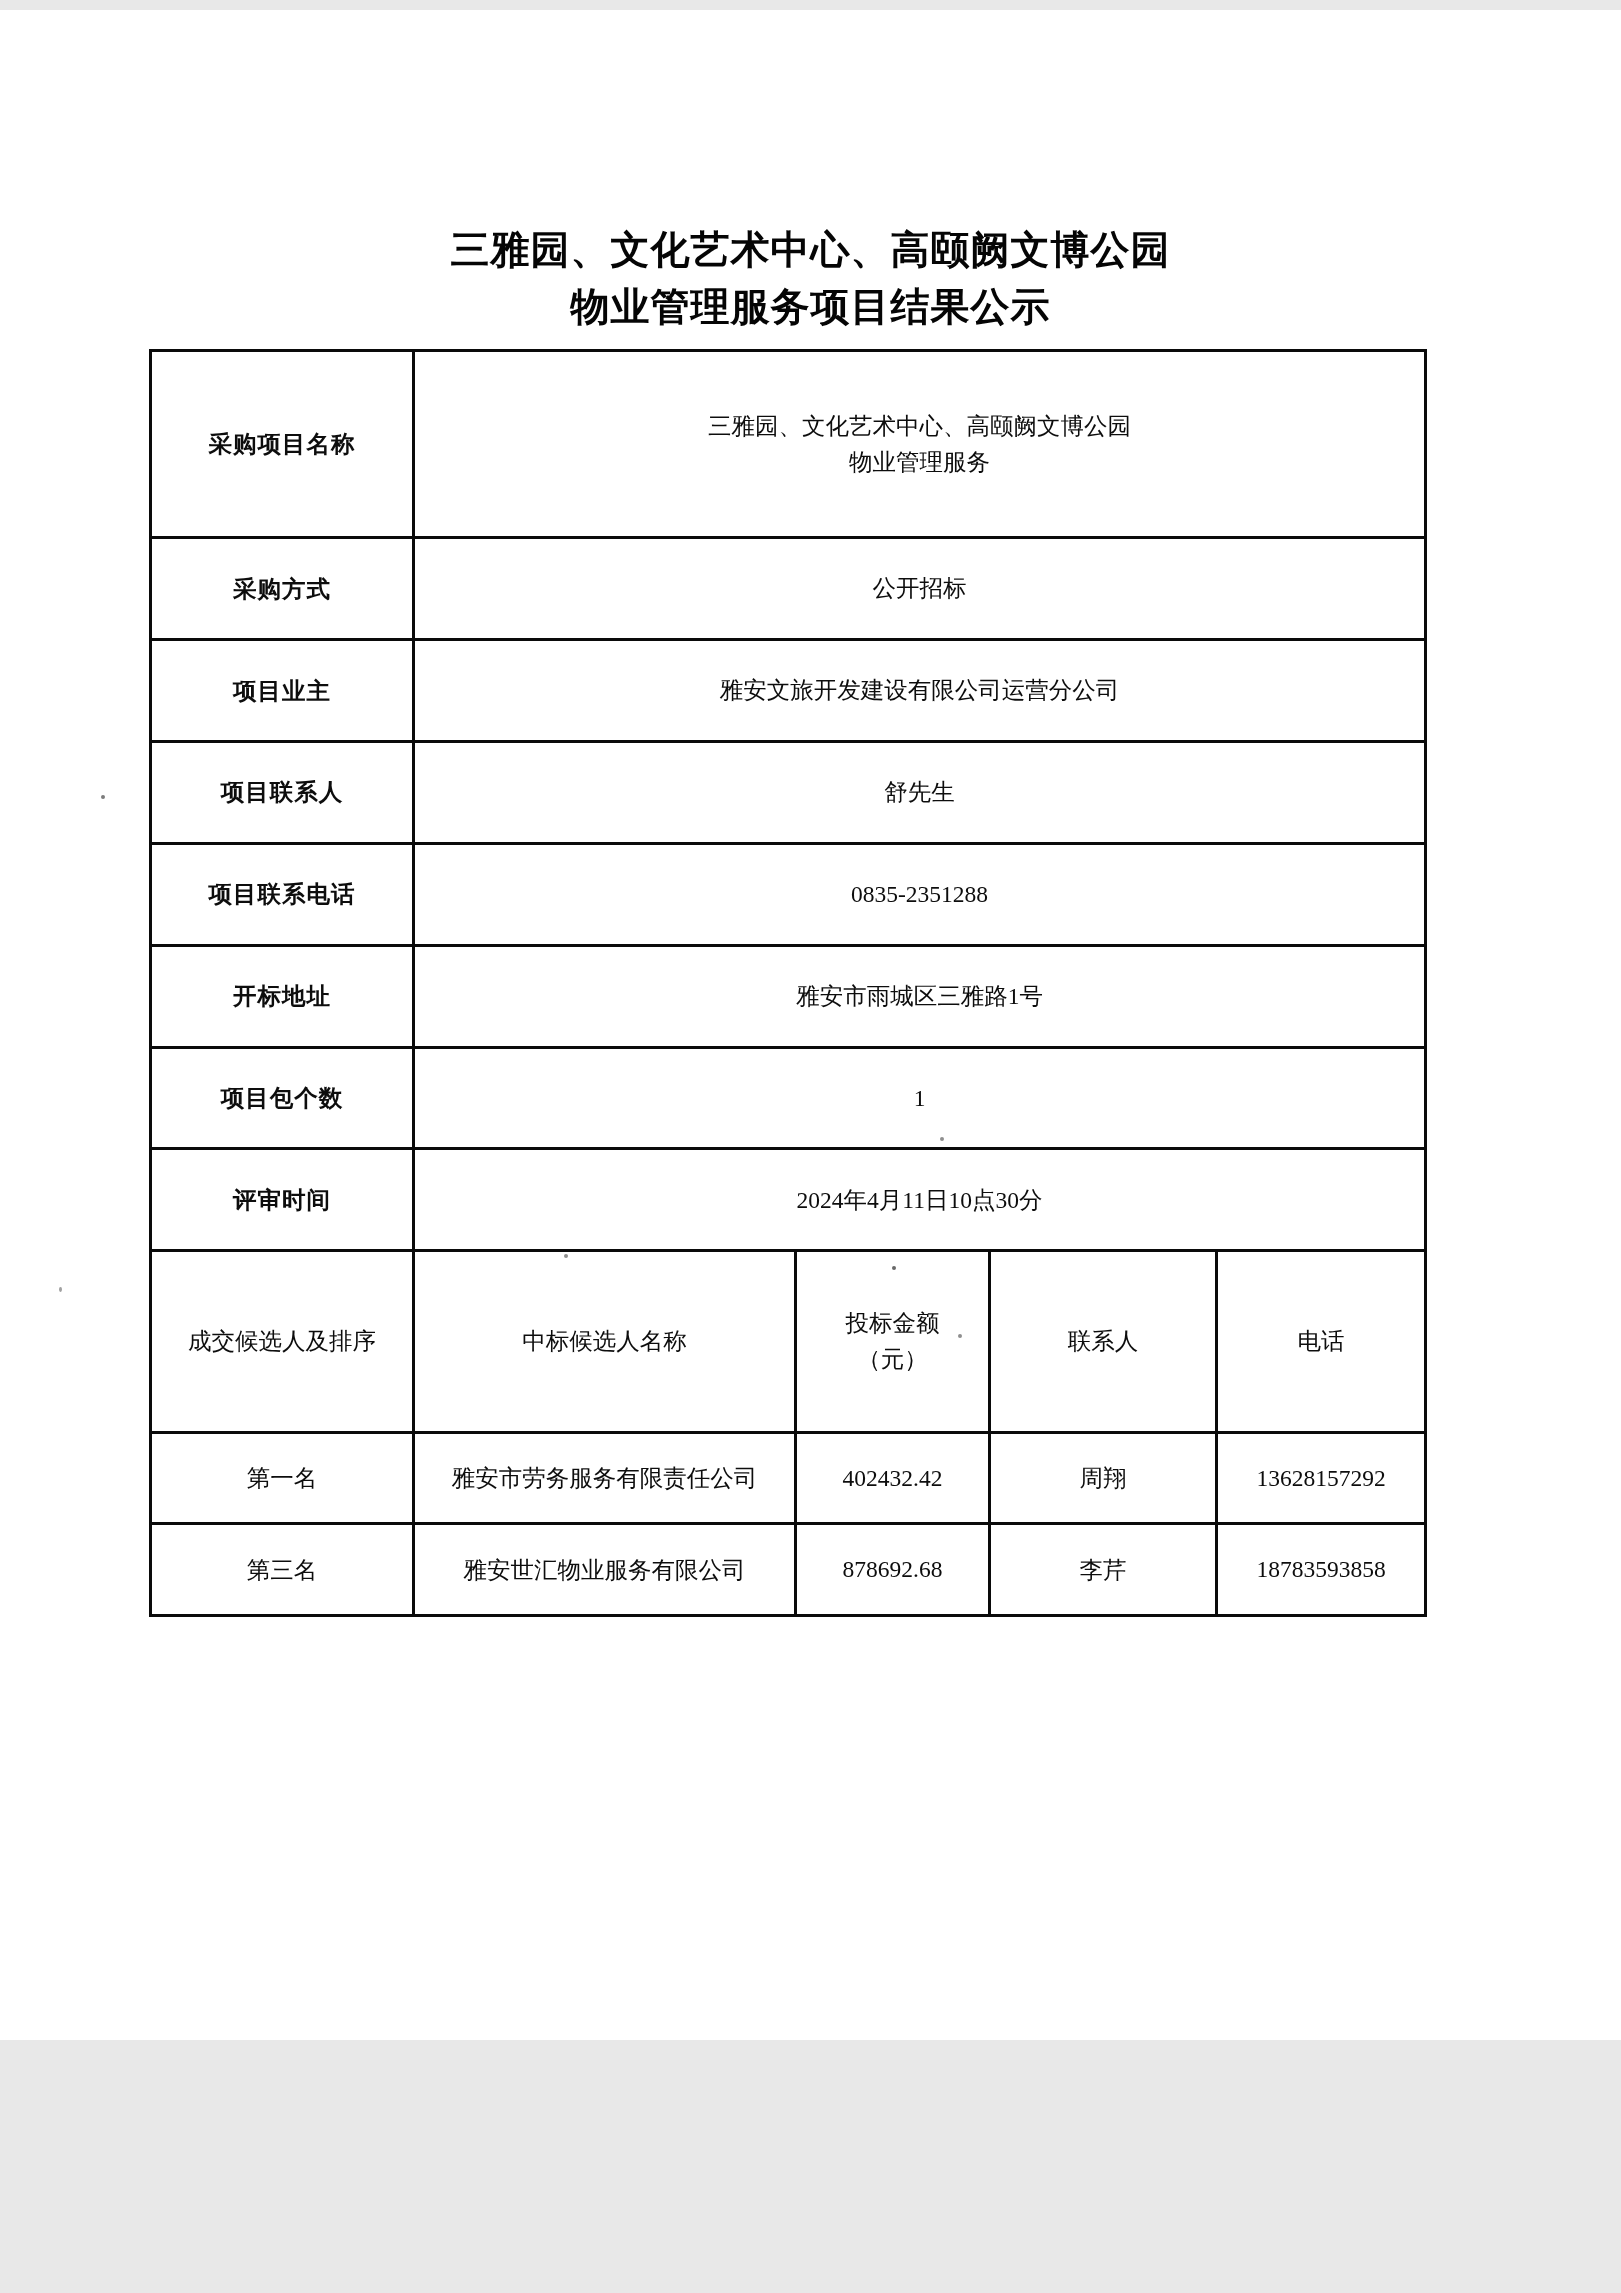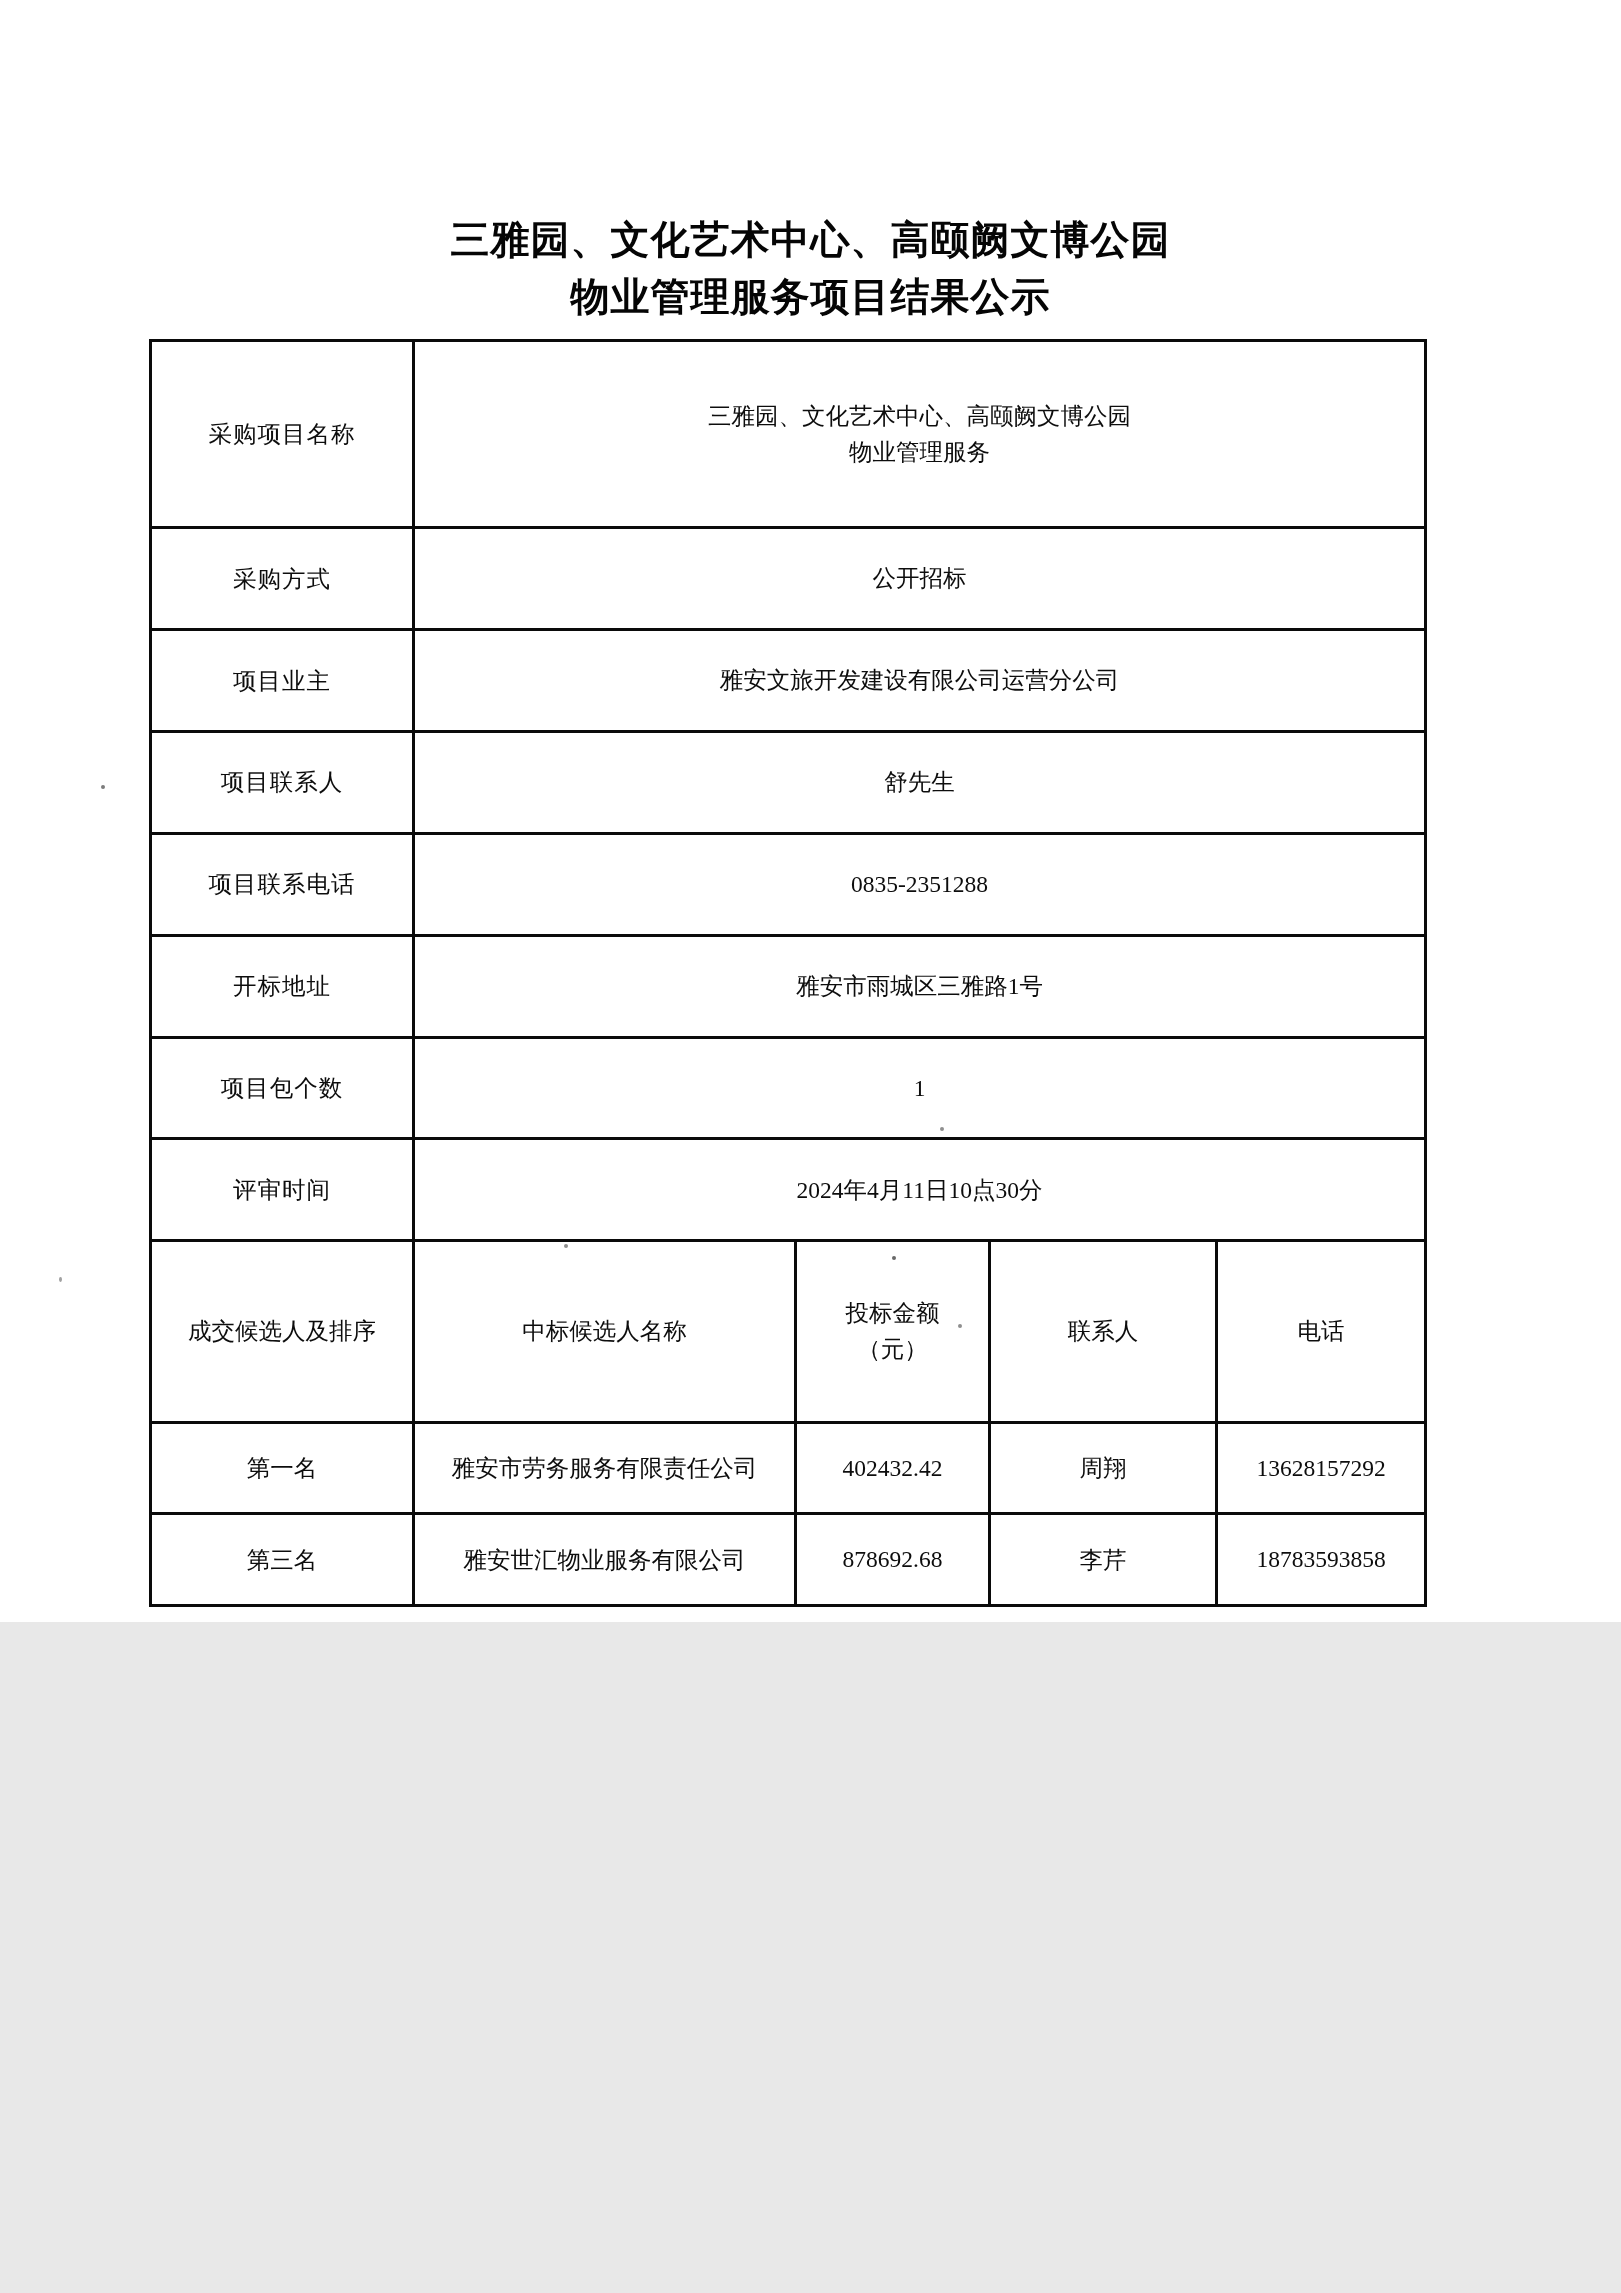--- a/index.html
+++ b/index.html
@@ -1,20 +1,20 @@
 <!DOCTYPE html>
 <html><head>
 <meta charset="utf-8">
 <style>
   html,body{margin:0;padding:0;background:#e8e8e8;}
   .page{
     position:relative;
-    width:1621px;height:1622px;
+    width:1621px;height:2030px;
     background:#ffffff;
-    margin:0 auto;
+    margin:10px auto;
     overflow:hidden;
     font-family:"Liberation Serif","DejaVu Serif",serif;
     color:#0d0d0d;
   }
   .doc-title{
     position:absolute;
     top:212px;left:0;width:1621px;
     text-align:center;
     font-family:"Liberation Sans","DejaVu Sans",sans-serif;
     font-weight:bold;
@@ -32,21 +32,21 @@
   }
   table.result td{
     border:3.9px solid #0a0a0a;
     text-align:center;
     vertical-align:middle;
     padding:2px 5.9px;
     font-size:23.5px;
     color:#0d0d0d;
     overflow:hidden;
   }
-  td.lbl{font-size:24.5px;letter-spacing:1px;}
+  td.lbl{font-size:24.5px;letter-spacing:1px;font-weight:bold;}
   td.val{white-space:pre-line;line-height:1.55;}
   td.hdr{font-size:24.5px;white-space:pre-line;line-height:1.5;}
   td.company{font-size:27.4px;padding:2px 2px;letter-spacing:0;}
   td.amount,td.phone{font-size:24.5px;font-family:"Liberation Serif","DejaVu Serif",serif;}
   td.rank{font-size:25.5px;}
   td.contact{font-size:25.5px;}
   
   .speck{position:absolute;background:#444;border-radius:50%;}
   .bottom-broken-line{
     position:absolute;

